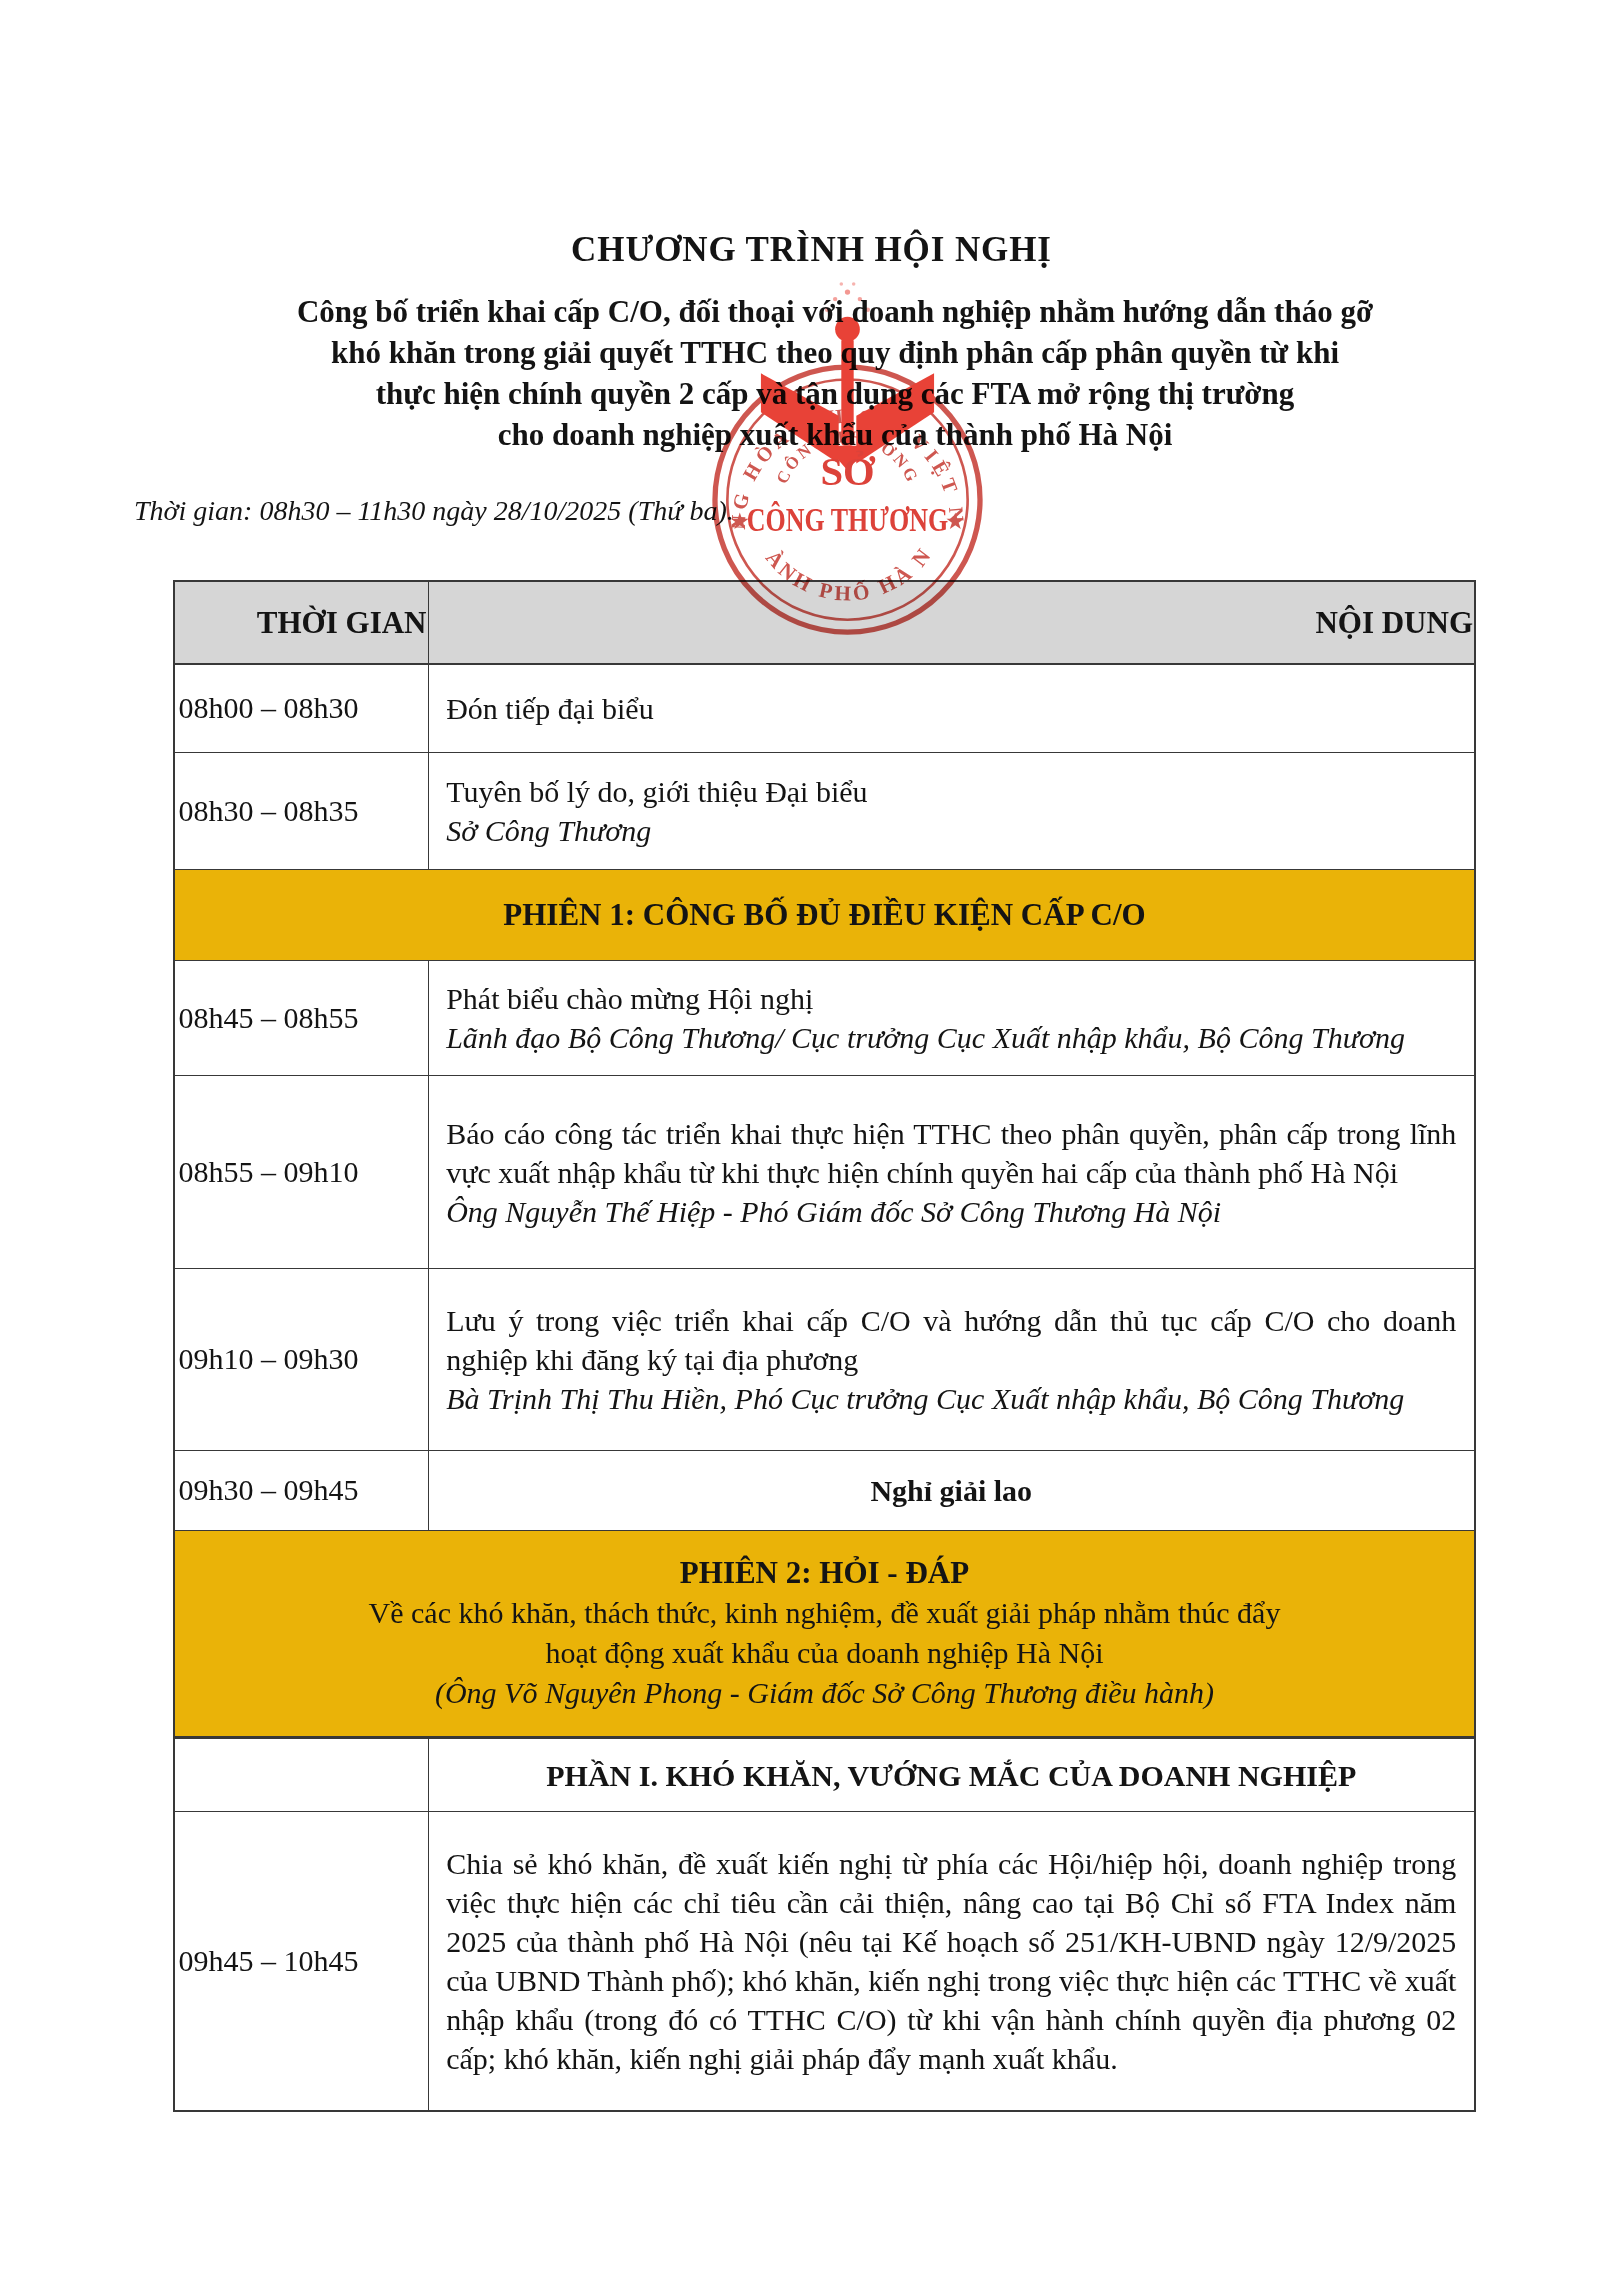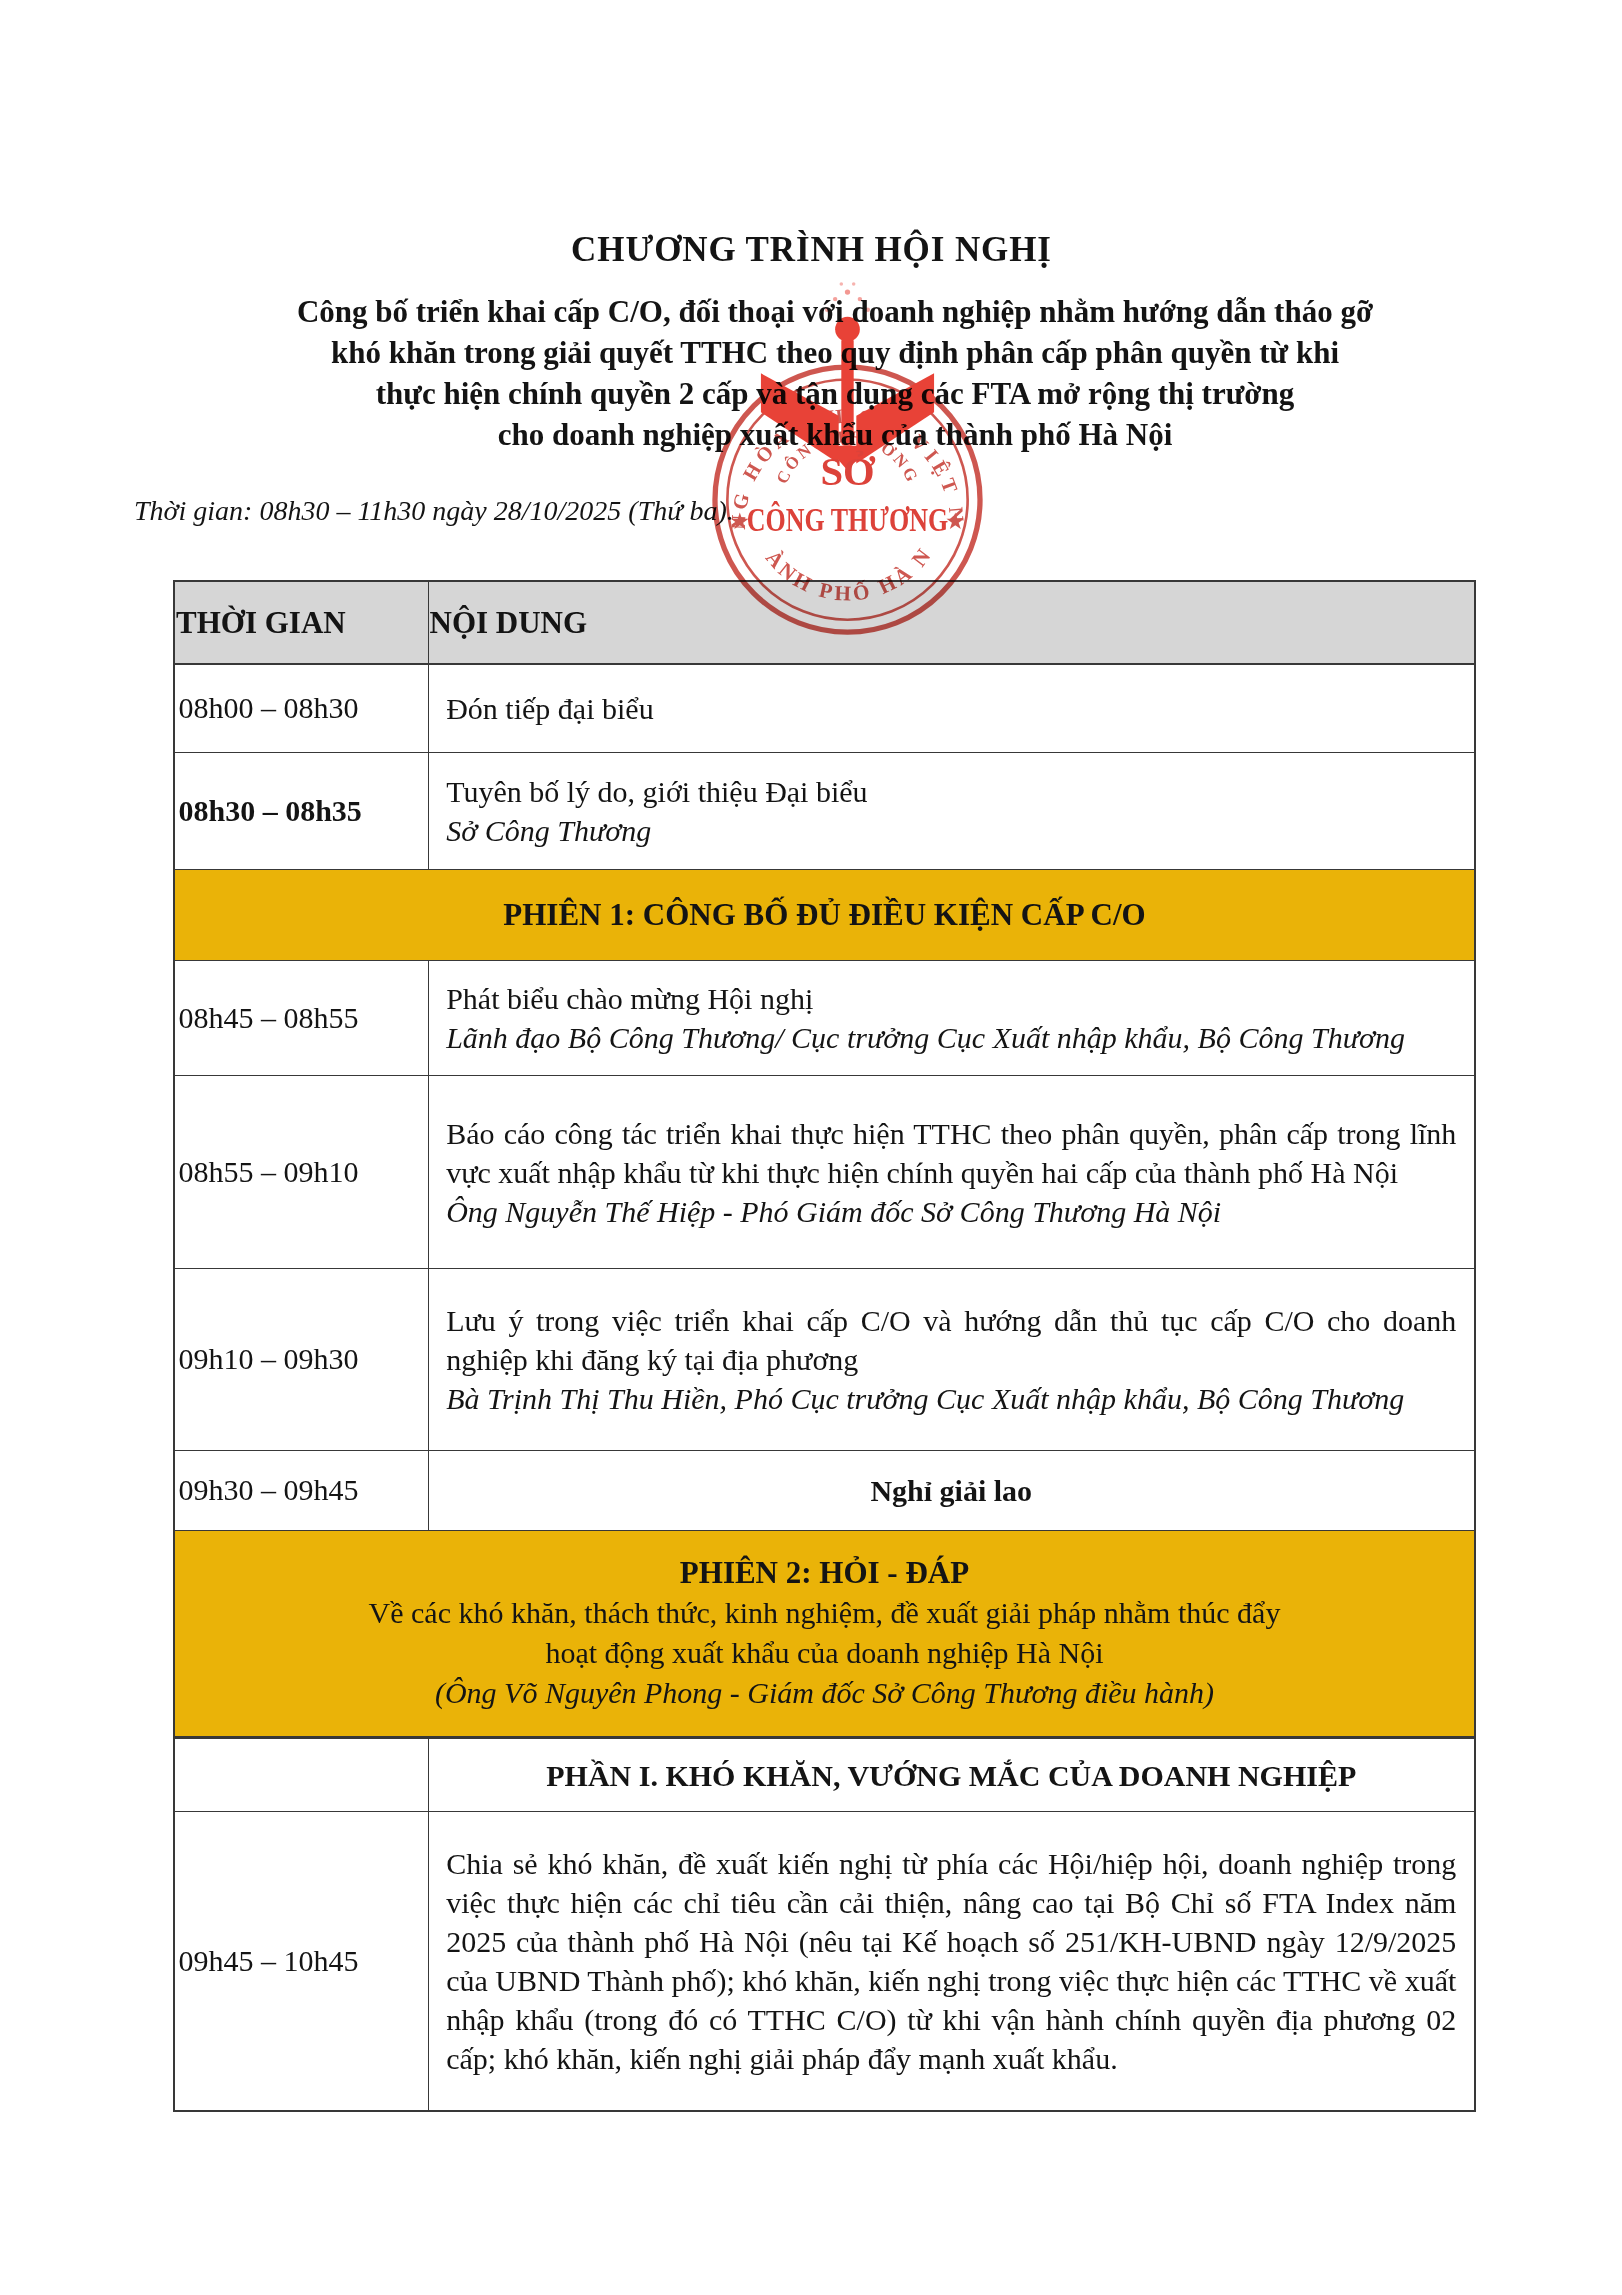--- a/index.html
+++ b/index.html
@@ -18,21 +18,21 @@
          line-height:41px;padding-left:47px;}
   .intro .line{white-space:nowrap;}
   .meta{margin:35px 0 0 134px;font-style:italic;font-size:28px;line-height:42px;}
 
   
   table.schedule{margin:48px 0 0 173px;border-collapse:collapse;width:1303px;
                  table-layout:fixed;border:2.6px solid #383838;}
   .schedule col.c-time{width:254px;}
   .schedule td,.schedule th{border:1.8px solid #383838;vertical-align:middle;
                             font-size:30px;}
-  .schedule th{background:#d6d6d6;font-weight:700;text-align:left;font-size:31px;}
+  .schedule th{background:#d6d6d6;font-weight:700;text-align:right;font-size:31px;}
   .schedule tr.header-row th{border-bottom-width:2.6px;}
   td.time-cell{white-space:nowrap;padding:5.3px 3.5px;}
   td.content-cell{padding:8.8px 17.7px;text-align:justify;line-height:39px;}
   td.banner-cell{background:#eab308;text-align:center;padding:8.8px 14px;
                  line-height:40px;}
   td.banner-cell .para{text-align:center;}
   tr.thick-bottom td{border-bottom-width:3.5px;}
   .para.italic{font-style:italic;}
   .para.bold{font-weight:700;font-size:31px;}
   .para.bold-center{font-weight:700;text-align:center;}
@@ -104,21 +104,21 @@
           <th style="height: 79px;">THỜI GIAN</th>
           <th style="height: 79px;">NỘI DUNG</th>
         </tr>
         <tr>
           <td class="time-cell" style="height: 76px;">08h00 – 08h30</td>
           <td class="content-cell">
             <div class="para normal">Đón tiếp đại biểu</div>
           </td>
         </tr>
         <tr>
-          <td class="time-cell" style="height: 106px; font-weight: bold;">08h30 – 08h35</td>
+          <td class="time-cell" style="height: 106px;">08h30 – 08h35</td>
           <td class="content-cell">
             <div class="para normal">Tuyên bố lý do, giới thiệu Đại biểu</div>
             <div class="para italic">Sở Công Thương</div>
           </td>
         </tr>
         <tr>
           <td colspan="2" class="banner-cell" style="height: 72px;">
             <div class="para bold">PHIÊN 1: CÔNG BỐ ĐỦ ĐIỀU KIỆN CẤP C/O</div>
           </td>
         </tr>

